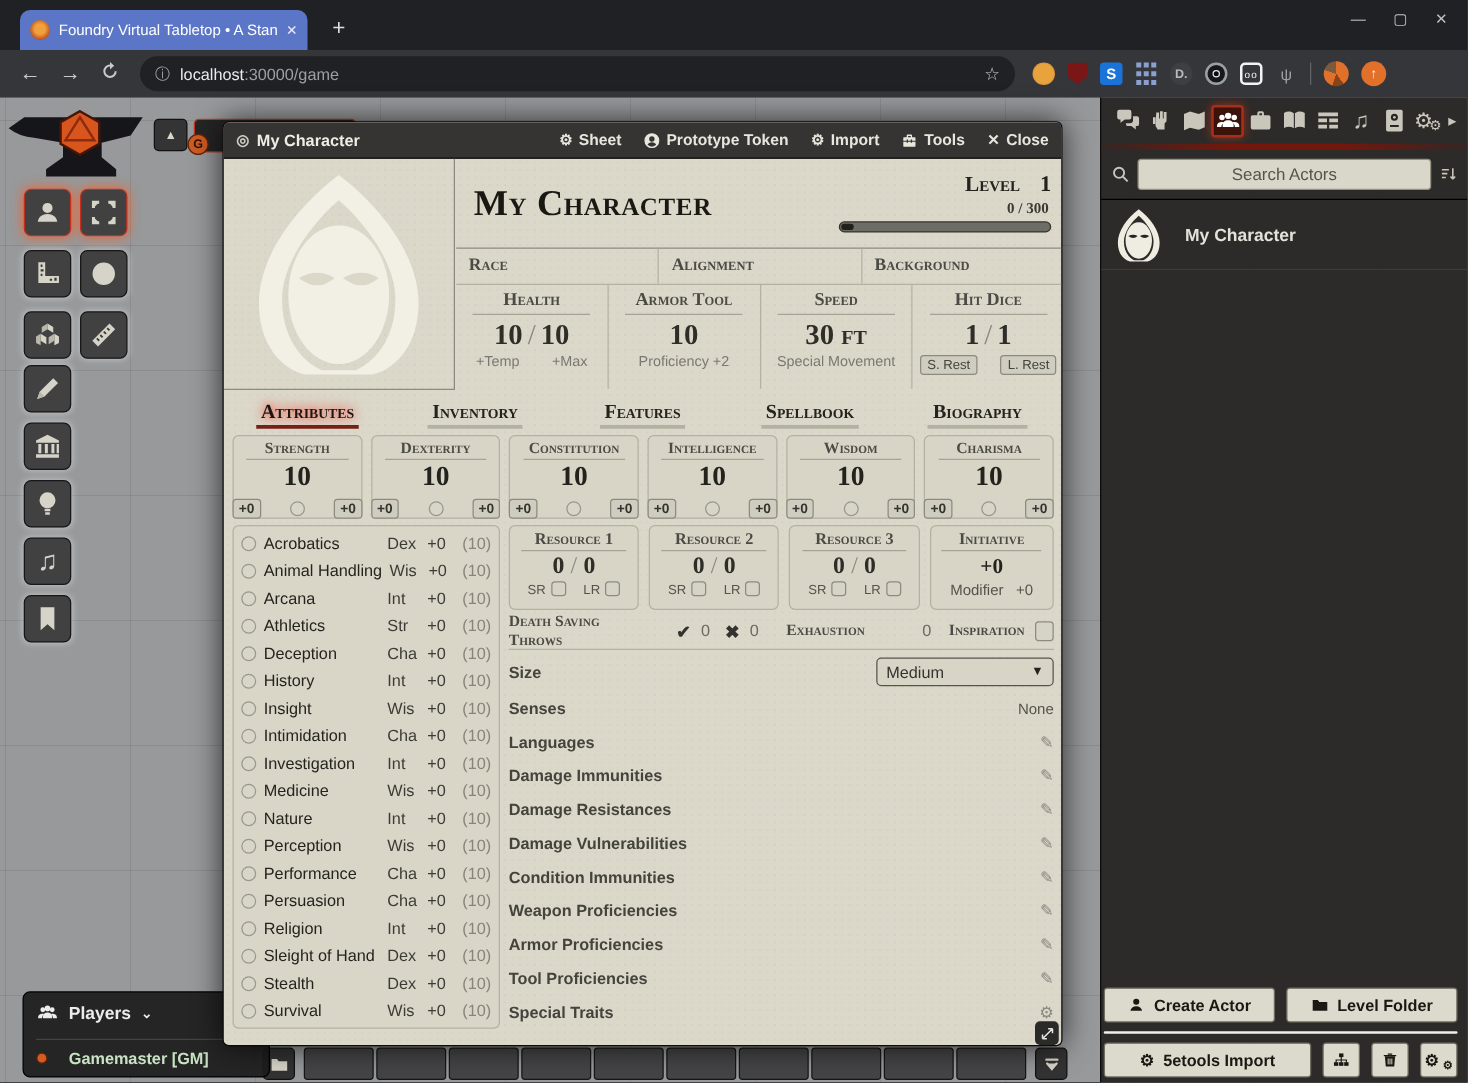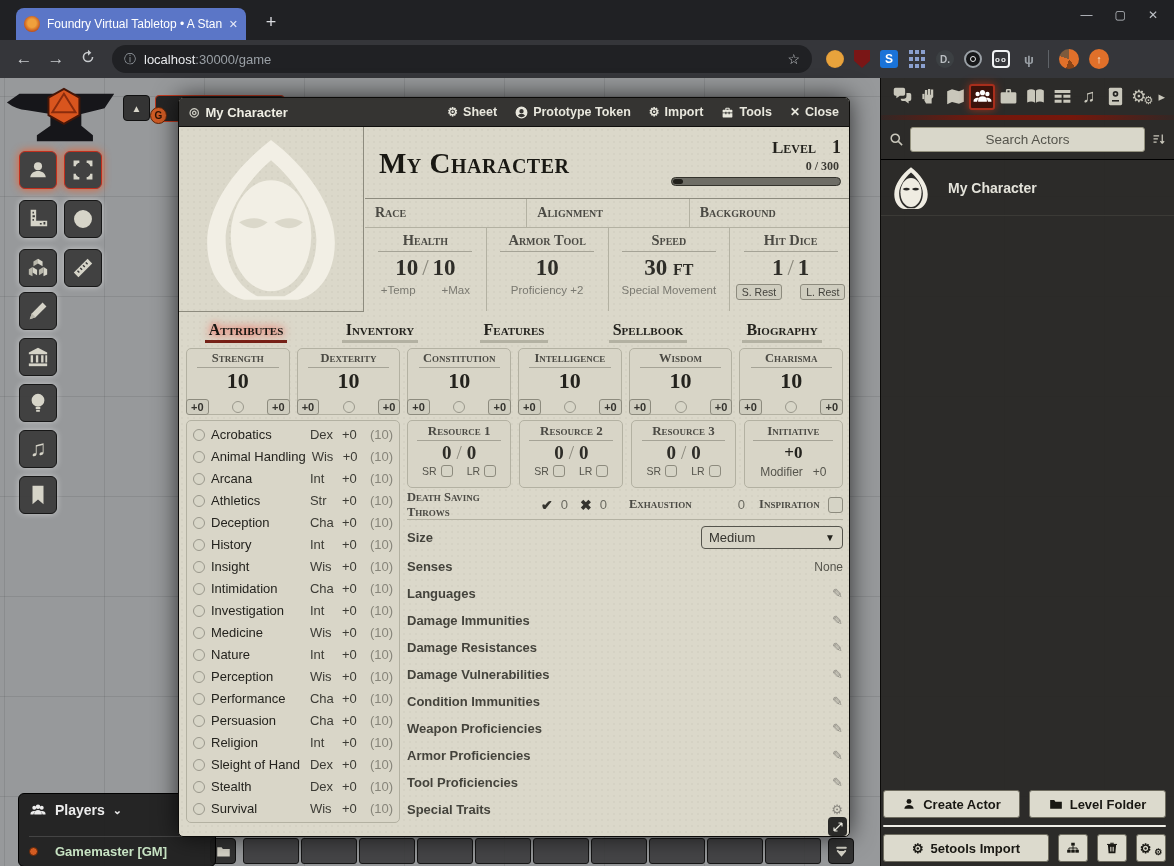--- a/index.html
+++ b/index.html
@@ -20,21 +20,21 @@
   .toolbar { position:absolute; top:40px; left:0; width:100%; height:38px; background:#35363a;
     display:flex; align-items:center; padding:0 10px; gap:4px; }
   .navbtn { color:#c7cacd; font-size:17px; width:28px; text-align:center; }
   .omnibox { flex:1; max-width:700px; height:28px; background:#202124; border-radius:14px;
     display:flex; align-items:center; padding:0 12px; gap:8px; margin-left:6px; }
   .url-info { color:#9aa0a6; font-size:12px; }
   .url { font-size:13px; color:#9aa0a6; flex:1; }
   .url b { color:#e8eaed; font-weight:400; }
   .star { color:#c7cacd; font-size:14px; }
   .extrow { display:flex; align-items:center; gap:10px; margin-left:10px; }
-  .ext { width:18px; height:18px; display:flex; align-items:center; justify-content:center; font-size:10px;font-weight:bold; }
+  .ext { width:18px; height:18px; display:flex; align-items:center; justify-content:center; font-size:10px; }
   .ext-cookie { border-radius:50%; background:radial-gradient(circle,#e8a33c 0 60%,#b06a20 100%); }
   .ext-ublock { width:16px; height:18px; background:#7a1616; clip-path:polygon(0 0,100% 0,100% 60%,50% 100%,0 60%); color:#e9bdbd; font-size:7px; font-weight:bold; display:flex; align-items:center; justify-content:center; }
   .ext-s { background:#1a73d8; color:#fff; font-weight:bold; font-size:12px; border-radius:3px; }
   .ext-grid { display:grid; grid-template-columns:repeat(3,4px); grid-gap:2px; }
   .ext-grid i { width:4px; height:4px; background:#8ba0cf; }
   .ext-d { border-radius:50%; background:#3c4043; color:#b9bdc1; font-weight:bold; font-size:10px; }
   .ext-eye { border-radius:50%; background:#17181a; border:2px solid #9aa0a6; }
   .ext-eye i { width:6px; height:6px; background:#0c0c0c; border:1px solid #e8eaed; border-radius:50%; margin:2px auto; display:block; }
   .ext-box { border:2px solid #f1f3f4; border-radius:4px; color:#f1f3f4; font-size:8px; letter-spacing:1px; }
   .ext-fork { color:#9aa0a6; font-size:13px; }
@@ -61,21 +61,21 @@
   .scene-tab { position:absolute; left:155px; top:17px; width:130px; height:27px; background:#181818e6;
     border:1px solid #c0391f; border-radius:4px; }
   .gm-badge { position:absolute; left:150px; top:29px; width:17px; height:17px; background:#cf5b24;
     border:1px solid #5e2508; border-radius:50%; color:#2c1204; font-size:10px; font-weight:bold;
     display:flex; align-items:center; justify-content:center; z-index:3; }
 
   
   .players { position:absolute; left:18px; top:715px; width:198px; background:#1e1e1ef0;
     border:1px solid #000; border-radius:6px; padding:7px 10px; z-index:2; }
   .players-head { display:flex; align-items:center; gap:8px; color:#ececec; font-weight:bold; font-size:14px;
-    border-bottom:1px solid #444; padding-bottom:17px; }
+    border-bottom:1px solid #444; padding-bottom:12px; }
   .players-head svg { width:18px; height:18px; fill:#ececec; }
   .player-row { display:flex; align-items:center; gap:17px; padding-top:7px; }
   .pdot { width:9px; height:9px; border-radius:50%; background:#d35c22; border:1px solid #5e2508; }
   .pname { color:#c7e3c3; font-weight:bold; font-size:13px; }
 
   
   .hotbar { position:absolute; left:210px; top:760px; display:flex; gap:3px; align-items:flex-start; }
   .hb-btn { width:26px; height:26px; background:#2c2c2cee; border:1px solid #111; border-radius:4px;
     display:flex; align-items:center; justify-content:center; }
   .hb-btn svg { width:15px; height:15px; fill:#d8d6ca; }

